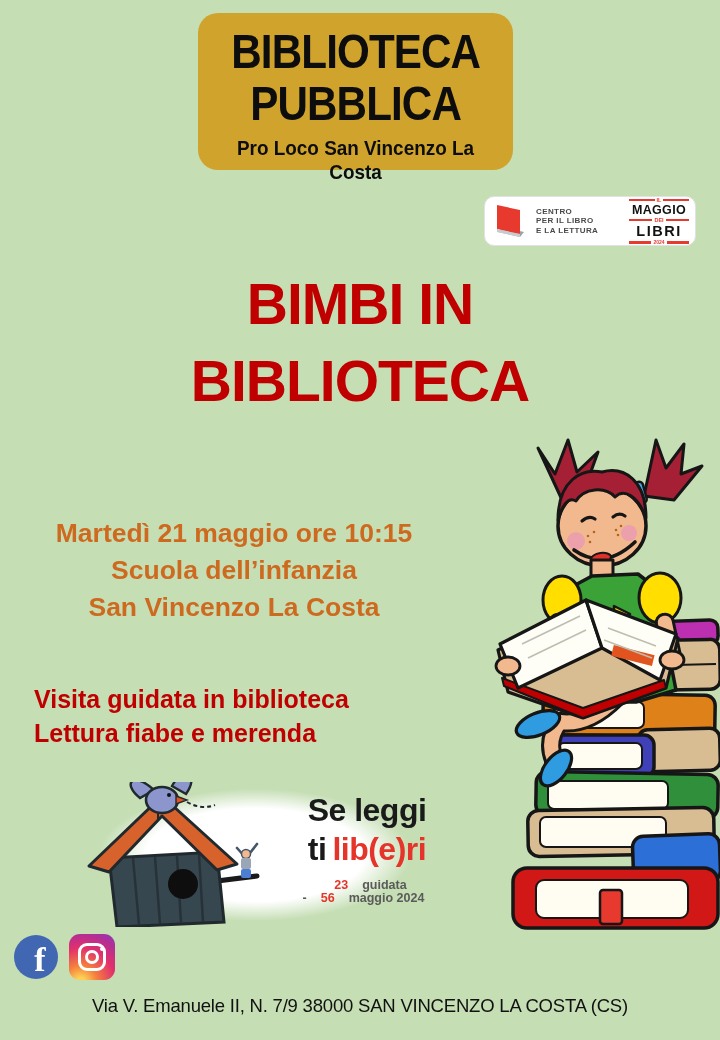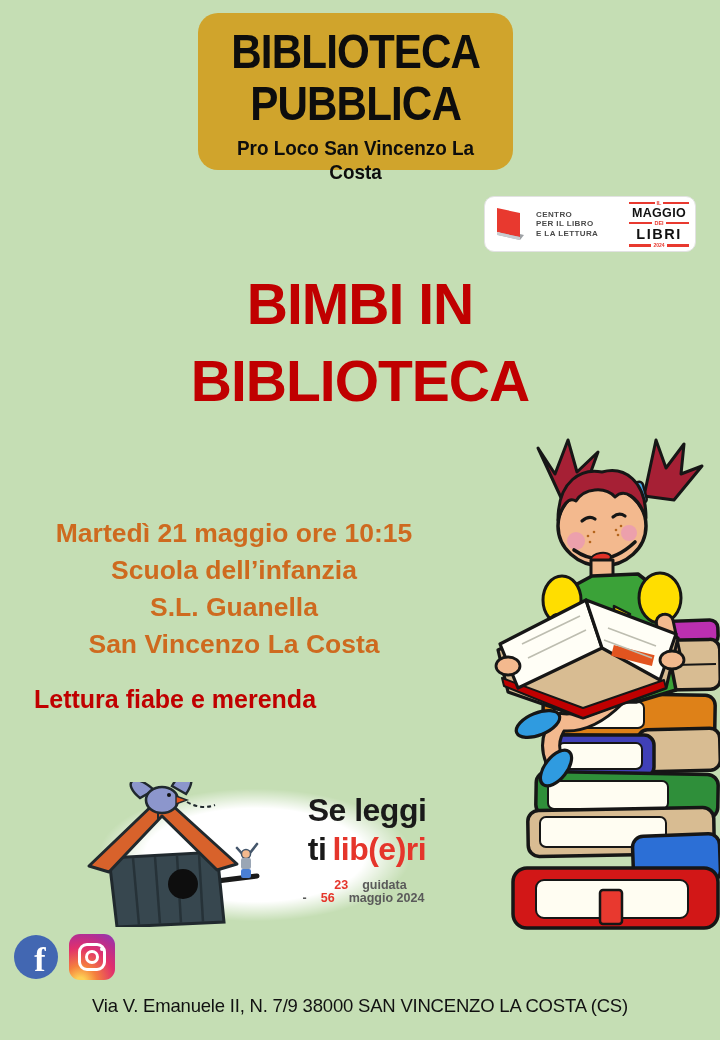--- a/index.html
+++ b/index.html
@@ -9,21 +9,21 @@
   
   .gold-logo{position:absolute;left:198px;top:13px;width:315px;height:157px;
     background:#D0A42C;border-radius:20px;text-align:center;color:#0D0D0D;}
   .gold-line{line-height:52px;font-weight:bold;font-size:49px;letter-spacing:-1px;}
   .gold-line span{display:inline-block;transform:scaleX(0.86);transform-origin:center;}
   .gold-logo .l1{margin-top:12px;}
   .gold-sub{margin-top:7px;font-weight:bold;font-size:21px;}
   .gold-sub span{display:inline-block;transform:scaleX(0.9);transform-origin:center;}
 
   
-  .partner-strip{position:absolute;left:484px;top:196px;width:212px;height:56px;
+  .partner-strip{position:absolute;left:484px;top:196px;width:212px;height:50px;
     background:#FFFFFF;border-radius:10px;border:1px solid #E2E2E2;
     display:flex;align-items:center;box-sizing:border-box;padding:0 6px;}
   .cepell-book{flex:0 0 auto;margin-left:2px;}
   .cepell-text{flex:1;margin-left:7px;color:#4A4A4A;font-size:8px;line-height:9.5px;
     font-weight:bold;letter-spacing:0.4px;}
   .maggio{flex:0 0 auto;width:60px;text-align:center;color:#111;line-height:1;}
   .maggio .tinyrow{display:flex;align-items:center;justify-content:center;gap:2px;}
   .maggio .tinyrow .bar{height:2px;background:#E8392F;flex:1;}
   .maggio .tiny{color:#E8392F;font-size:5.5px;font-weight:bold;}
   .maggio .big1{font-size:12.5px;font-weight:bold;letter-spacing:0.3px;margin:1px 0;}
@@ -120,25 +120,25 @@
   </div>
 
   <div class="main-title">
     <div>BIMBI IN</div>
     <div>BIBLIOTECA</div>
   </div>
 
   <div class="event-block">
     <div>Martedì 21 maggio ore 10:15</div>
     <div>Scuola dell’infanzia</div>
-    <div>S.L. Guanella</div>
     <div>San Vincenzo La Costa</div>
   </div>
 
   <div class="activities">
+    <div>Visita guidata in biblioteca</div>
     <div>Lettura fiabe e merenda</div>
   </div>
 
   <svg class="girl-art" width="232" height="492" viewBox="0 0 232 492">
 
     <g stroke="#161616" stroke-width="3.5" stroke-linejoin="round">
       <rect x="150" y="183" width="80" height="24" rx="8" fill="#BB2FB0" transform="rotate(-2 190 195)"></rect>
       <rect x="140" y="202" width="92" height="50" rx="10" fill="#D8BC92" transform="rotate(-1 186 227)"></rect>
       <line x1="146" y1="228" x2="228" y2="226" stroke-width="2"></line>
       <rect x="48" y="216" width="124" height="48" rx="10" fill="#EFC51C"></rect>

